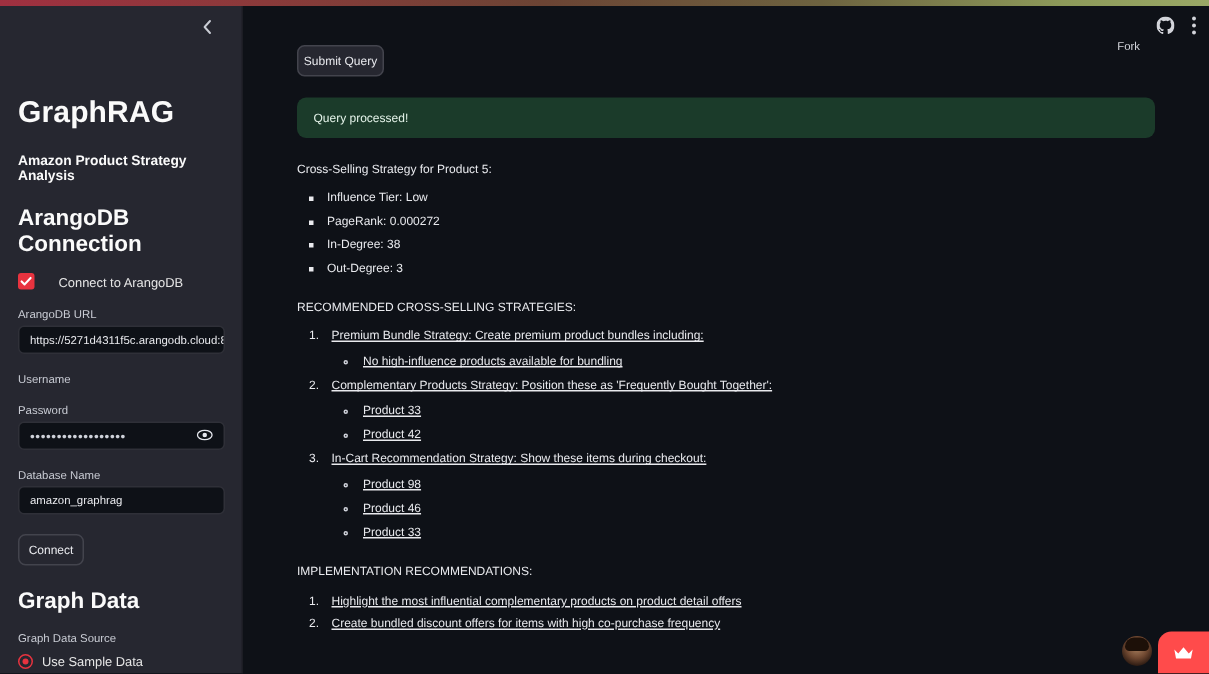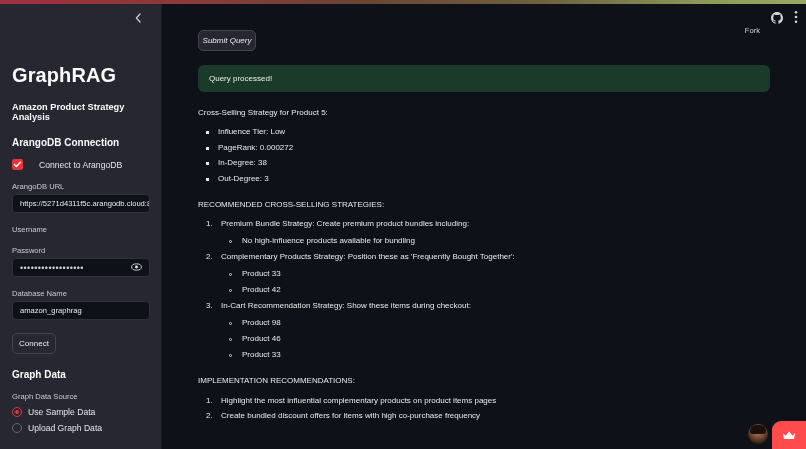--- a/index.html
+++ b/index.html
@@ -59,21 +59,21 @@
     margin-top: 32px;
     letter-spacing: .1px;
   }
   .sub-title {
     font-size: 9.2px;
     font-weight: bold;
     color: #fafafa;
     margin-top: 15px;
   }
   .section-title {
-    font-size: 10px;
+    font-size: 15px;
     font-weight: bold;
     color: #fafafa;
     margin-top: 15px;
   }
 
   .check-row {
     display: flex;
     align-items: center;
     gap: 16px;
     margin-top: 11px;
@@ -190,21 +190,20 @@
     background: #262730;
     border: 1px solid #43444d;
     border-radius: 5px;
     color: #e9eaee;
     font-size: 8px;
     font-family: "Liberation Sans", sans-serif;
     display: flex;
     align-items: center;
     justify-content: center;
     cursor: pointer;
-    font-style: italic;
   }
 
   .alert-success {
     margin-top: 14px;
     width: 572px;
     height: 27px;
     background: #1b3b2a;
     border-radius: 6px;
     display: flex;
     align-items: center;
@@ -247,20 +246,21 @@
     counter-reset: n;
   }
   ol.numbered > li {
     font-size: 8px;
     color: #e9eaee;
     padding-left: 23px;
     position: relative;
     line-height: 1.25;
     margin-bottom: 5px;
     counter-increment: n;
+    text-decoration: underline;
   }
   ol.numbered > li::before {
     content: counter(n) ".";
     position: absolute;
     left: 8px; top: 0;
     font-size: 8px;
     color: #e9eaee;
   }
 
   ul.sub {
@@ -434,21 +434,21 @@
         <li>Product 98</li>
         <li>Product 46</li>
         <li>Product 33</li>
       </ul>
     </li>
   </ol>
 
   <div class="para head">IMPLEMENTATION RECOMMENDATIONS:</div>
 
   <ol class="numbered">
-    <li>Highlight the most influential complementary products on product items pages</li>
+    <li>Highlight the most influential complementary products on product detail offers</li>
     <li>Create bundled discount offers for items with high co-purchase frequency</li>
 
   </ol>
 </div>
 
 <div id="avatar">
   <div class="hair"></div>
 </div>
 
 <div id="crown-btn">

